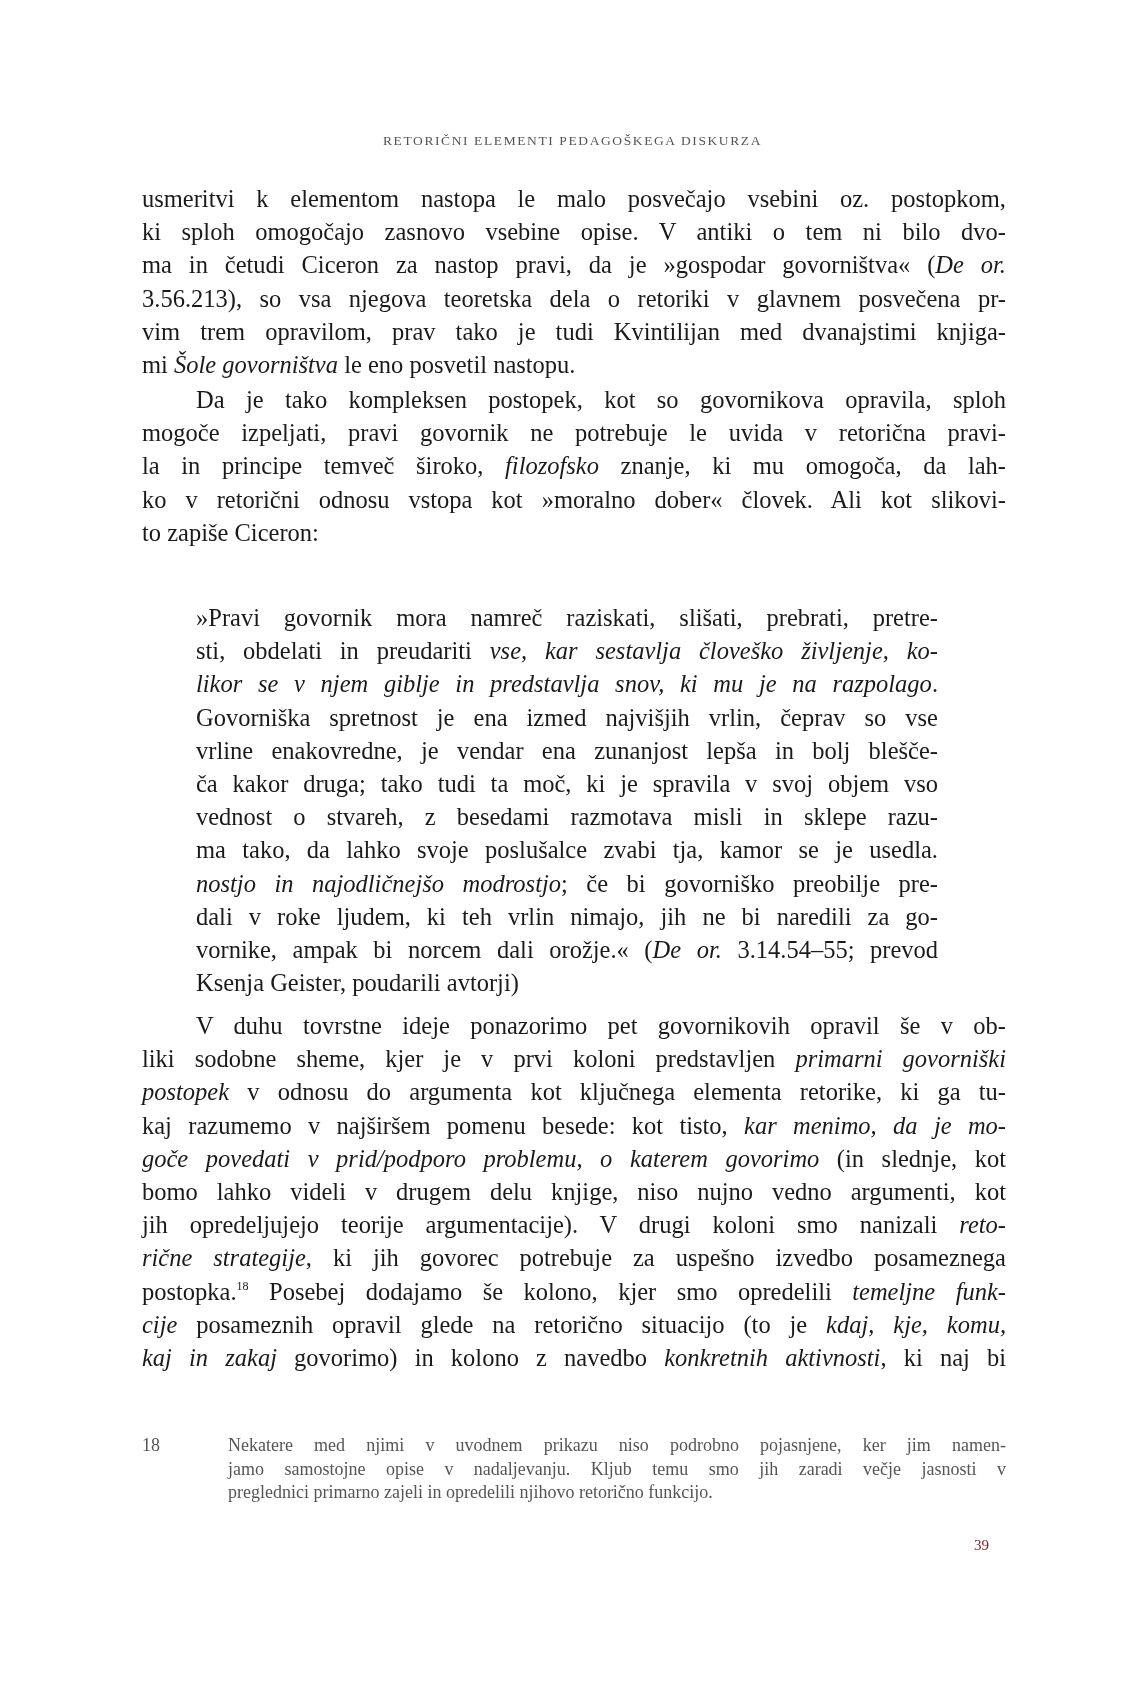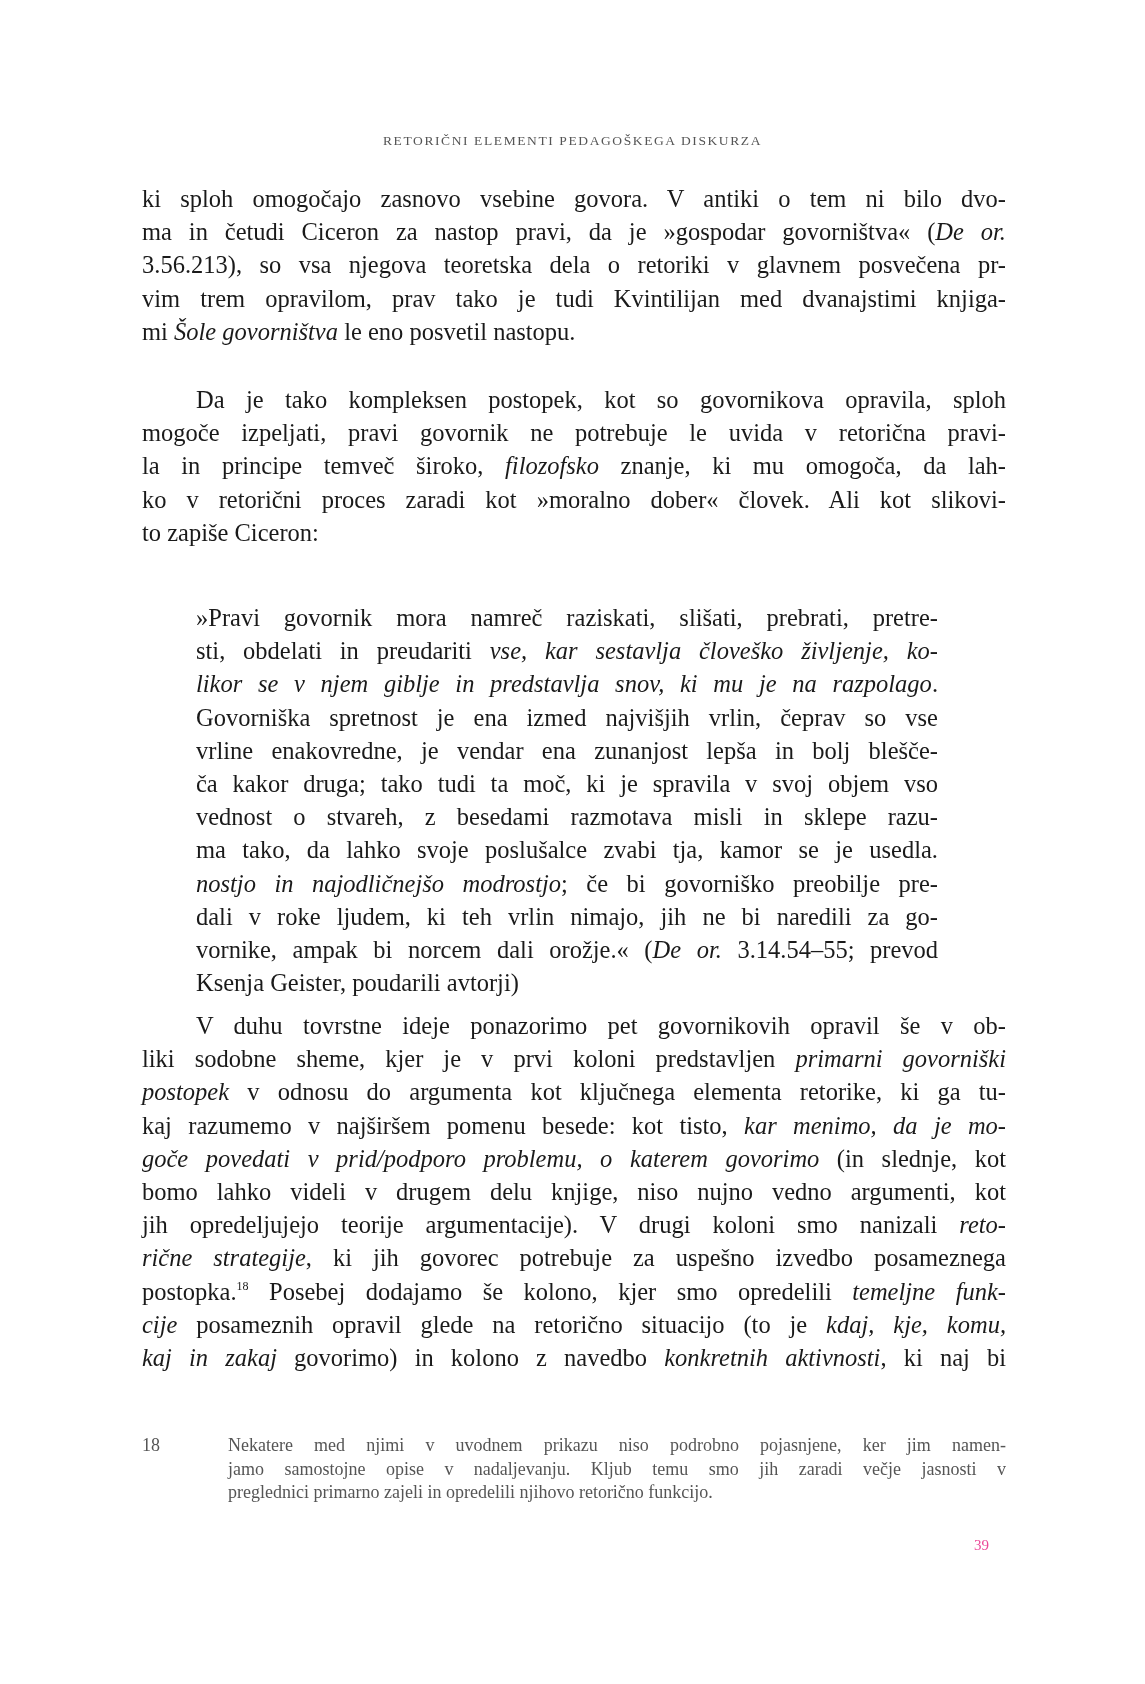--- a/index.html
+++ b/index.html
@@ -11,44 +11,45 @@
     .body-block { position: absolute; left: 142px; width: 864px; font-size: 24.5px; line-height: 33.2px;
       text-align: justify; }
     .line { display: block; text-align: justify; text-align-last: justify; white-space: nowrap; }
     .line.last { text-align-last: left; }
     .quote { position: absolute; left: 196px; width: 742px; font-size: 24.5px; line-height: 33.2px; }
     .fn { position: absolute; left: 142px; width: 864px; font-size: 18px; line-height: 23.5px; color: #555; }
     .fn-num { position: absolute; left: 0; top: 0; }
     .fn-text { margin-left: 86px; }
     .fn .line { text-align-last: justify; }
     .fn .line.last { text-align-last: left; }
-    .folio { position: absolute; left: 974px; top: 1192px; font-size: 15px; color: #ec4899; }
+    .folio { position: absolute; left: 974px; top: 1192px; font-size: 15px; color: #7f1d1d; }
     em { font-style: italic; }
     sup { font-size: 12px; vertical-align: 10px; line-height: 0; }
   </style>
 </head>
 <body>
 
 <div class="page">
 
   <div class="running-head">Retorični elementi pedagoškega diskurza</div>
 
   <div class="body-block" style="top:182px;">
-    <span class="line">ki sploh omogočajo zasnovo vsebine govora. V antiki o tem ni bilo dvo-</span>
+    <span class="line">usmeritvi k elementom nastopa le malo posvečajo vsebini oz. postopkom,</span>
+    <span class="line">ki sploh omogočajo zasnovo vsebine opise. V antiki o tem ni bilo dvo-</span>
     <span class="line"><span>ma in četudi Ciceron za nastop pravi, da je »gospodar govorništva« (</span><em>De or.</em></span>
     <span class="line">3.56.213), so vsa njegova teoretska dela o retoriki v glavnem posvečena pr-</span>
     <span class="line">vim trem opravilom, prav tako je tudi Kvintilijan med dvanajstimi knjiga-</span>
     <span class="line last"><span>mi </span><em>Šole govorništva</em><span> le eno posvetil nastopu.</span></span>
   </div>
 
   <div class="body-block" style="top:383px;">
     <span class="line" style="padding-left:54px;">Da je tako kompleksen postopek, kot so govornikova opravila, sploh</span>
     <span class="line">mogoče izpeljati, pravi govornik ne potrebuje le uvida v retorična pravi-</span>
     <span class="line"><span>la in principe temveč široko, </span><em>filozofsko</em><span> znanje, ki mu omogoča, da lah-</span></span>
-    <span class="line">ko v retorični proces zaradi kot »moralno dober« človek. Ali kot slikovi-</span>
+    <span class="line">ko v retorični odnosu vstopa kot »moralno dober« človek. Ali kot slikovi-</span>
     <span class="line last">to zapiše Ciceron:</span>
   </div>
 
   <div class="quote" style="top:565px;margin-top:36px;">
     <span class="line">»Pravi govornik mora namreč raziskati, slišati, prebrati, pretre-</span>
     <span class="line"><span>sti, obdelati in preudariti </span><em>vse, kar sestavlja človeško življenje, ko-</em></span>
     <span class="line"><em>likor se v njem giblje in predstavlja snov, ki mu je na razpolago</em><span>.</span></span>
     <span class="line">Govorniška spretnost je ena izmed najvišjih vrlin, čeprav so vse</span>
     <span class="line">vrline enakovredne, je vendar ena zunanjost lepša in bolj blešče-</span>
     <span class="line">ča kakor druga; tako tudi ta moč, ki je spravila v svoj objem vso</span>

